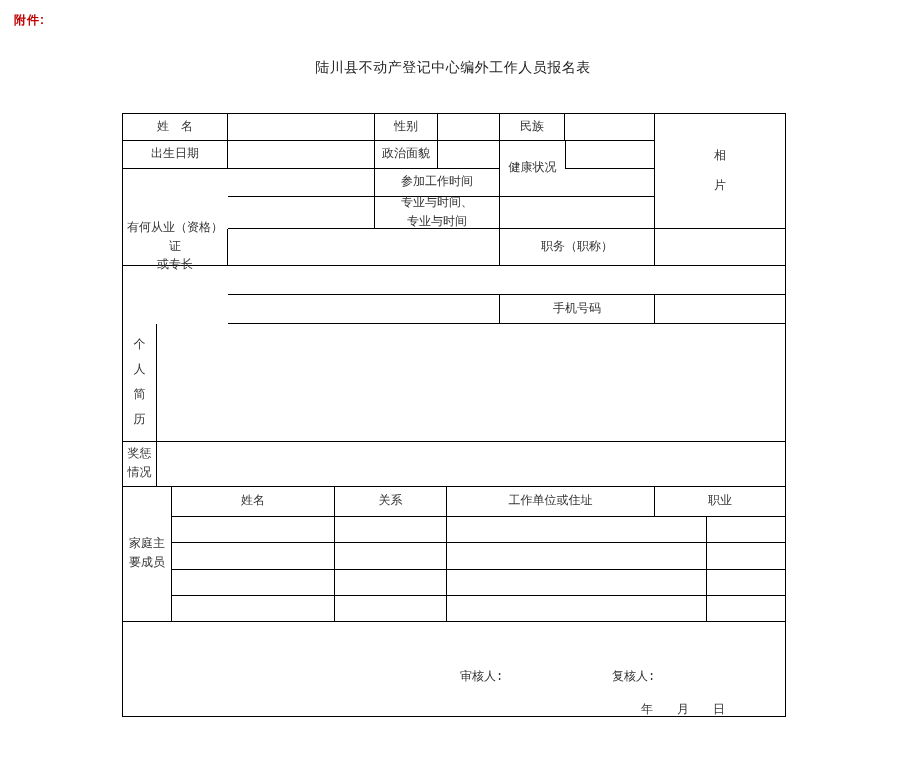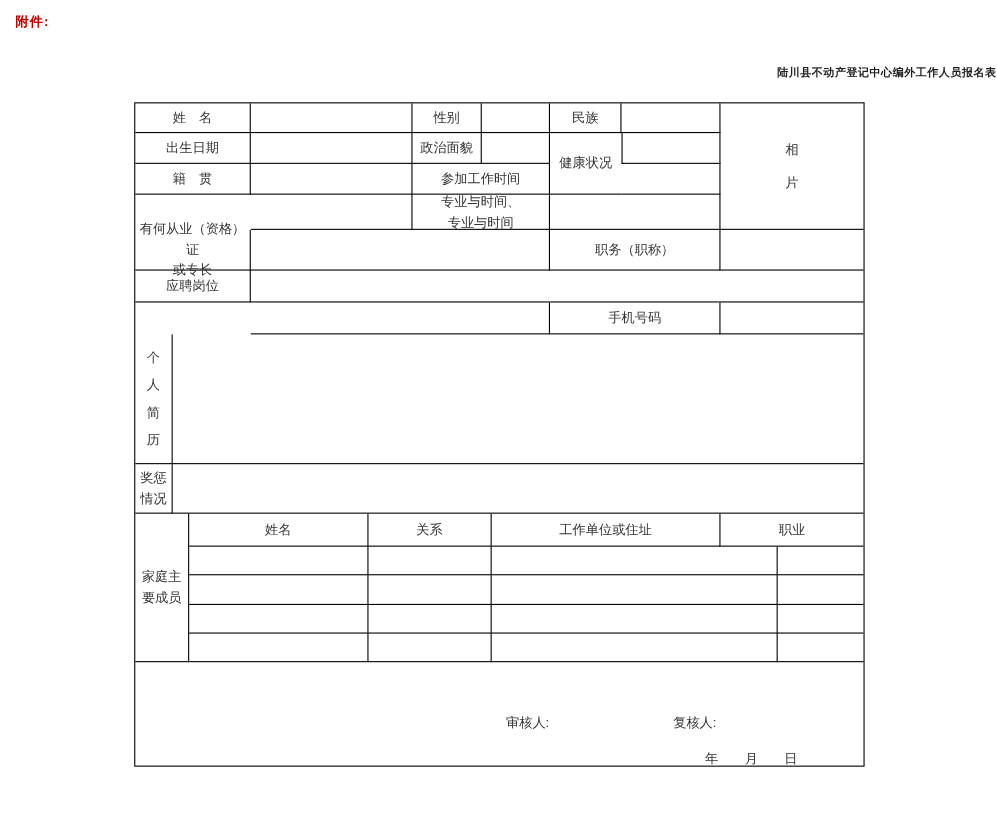--- a/index.html
+++ b/index.html
@@ -6,26 +6,27 @@
   body{
     width:906px;height:758px;background:#ffffff;position:relative;
     font-family:"Liberation Sans","DejaVu Sans",sans-serif;
     -webkit-font-smoothing:antialiased;
   }
   .attachment{
     position:absolute;left:14px;top:12px;font-size:12px;font-weight:bold;
     color:#c00000;letter-spacing:1px;
   }
   .title{
-    position:absolute;left:0;top:59px;width:906px;text-align:right;
-    font-size:10px;font-weight:bold;color:#1f1f1f;letter-spacing:0.5px;
+    position:absolute;left:0;top:59px;width:906px;text-align:center;
+    font-size:14px;font-weight:normal;color:#1f1f1f;letter-spacing:0.5px;
   }
   .frame{
-    position:absolute;left:122px;top:93px;width:662px;height:602px;
+    position:absolute;left:122px;top:113px;width:662px;height:602px;
     border:1px solid #000;
+    font-family:Liberation Mono, monospace;
   }
   .c{
     position:absolute;box-sizing:border-box;
     border-right:1px solid #000;border-bottom:1px solid #000;
     display:flex;align-items:center;justify-content:center;
     text-align:center;font-size:12px;color:#333;line-height:1.7;
   }
   .col{flex-direction:column;line-height:1.55;}
   .no-r{border-right:none;}
   .no-b{border-bottom:none;}
@@ -55,40 +56,38 @@
   </div>
 
   <div class="c" style="left:0;top:27px;width:105px;height:28px">出生日期</div>
   <div class="c" style="left:105px;top:27px;width:147px;height:28px"></div>
   <div class="c" style="left:252px;top:27px;width:63px;height:28px">政治面貌</div>
   <div class="c" style="left:315px;top:27px;width:62px;height:28px"></div>
   <div class="c no-r" style="left:377px;top:27px;width:65px;height:56px">健康状况</div>
   <div class="c add-l" style="left:442px;top:27px;width:90px;height:28px"></div>
   <div class="c" style="left:442px;top:55px;width:90px;height:28px"></div>
 
-  <div class="c" style="left:0;top:55px;width:105px;height:28px">籍　贯</div>
   <div class="c" style="left:105px;top:55px;width:147px;height:28px"></div>
   <div class="c" style="left:252px;top:55px;width:125px;height:28px">参加工作时间</div>
 
   <div class="c" style="left:105px;top:83px;width:147px;height:32px"></div>
   <div class="c col" style="left:252px;top:83px;width:125px;height:32px">
     <span>专业与时间、</span>
     <span>专业与时间</span>
   </div>
   <div class="c" style="left:377px;top:83px;width:155px;height:32px"></div>
 
   <div class="c col" style="left:0;top:115px;width:105px;height:37px">
     <span>有何从业（资格）证</span>
     <span>或专长</span>
   </div>
   <div class="c" style="left:105px;top:115px;width:272px;height:37px"></div>
   <div class="c" style="left:377px;top:115px;width:155px;height:37px">职务（职称）</div>
   <div class="c no-r" style="left:532px;top:115px;width:130px;height:37px"></div>
 
-  <div class="c" style="left:0;top:152px;width:105px;height:29px">应聘岗位</div>
   <div class="c no-r" style="left:105px;top:152px;width:557px;height:29px"></div>
 
   <div class="c" style="left:105px;top:181px;width:272px;height:29px"></div>
   <div class="c" style="left:377px;top:181px;width:155px;height:29px">手机号码</div>
   <div class="c no-r" style="left:532px;top:181px;width:130px;height:29px"></div>
 
   <div class="c resume-cell" style="left:0;top:210px;width:34px;height:118px">
     <span>个</span>
     <span>人</span>
     <span>简</span>

